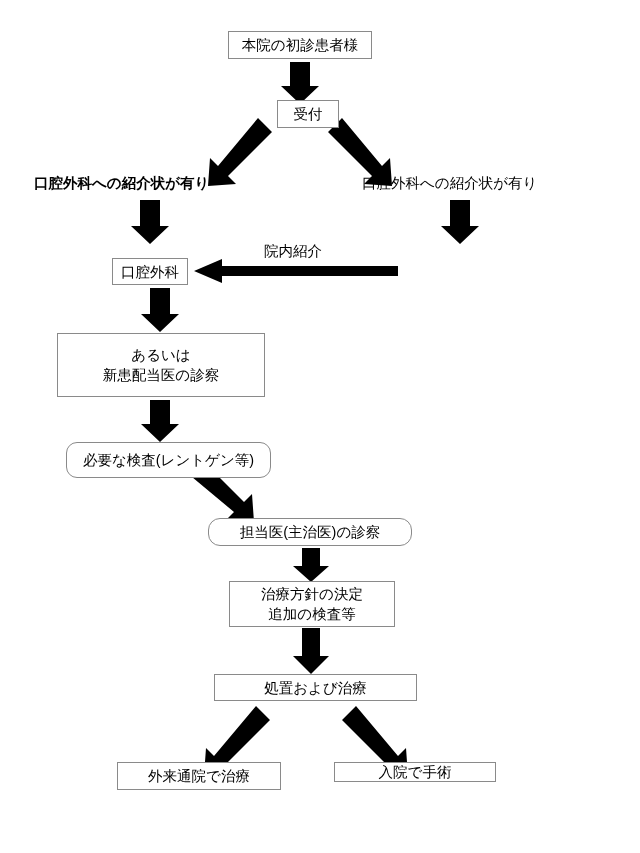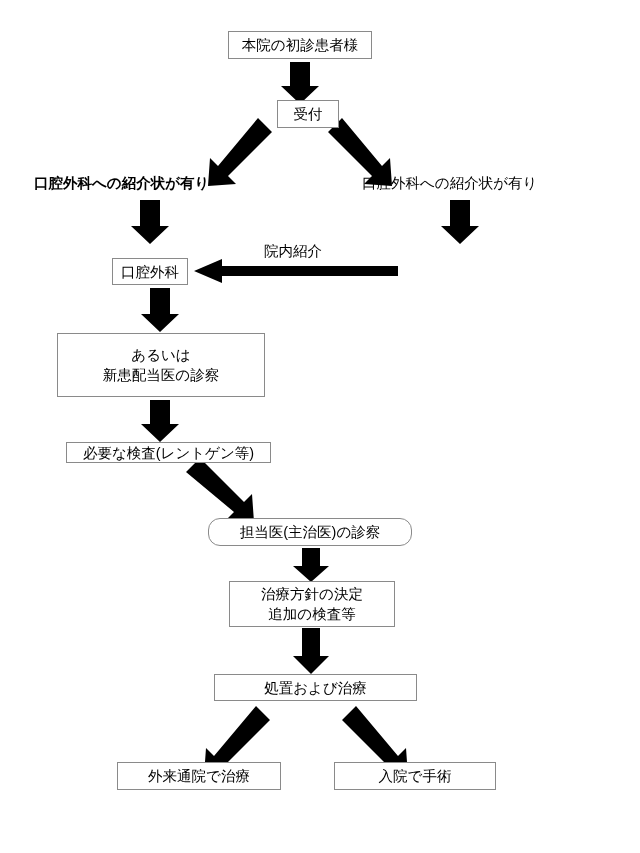--- a/index.html
+++ b/index.html
@@ -146,38 +146,38 @@
   <div class="node-box" style="left:112px; top:258px; width:76px; height:27px;">
     <span class="node-line">口腔外科</span>
   </div>
 
 
   <div class="node-box" style="left:57px; top:333px; width:208px; height:64px;">
     <span class="node-line">あるいは</span>
     <span class="node-line">新患配当医の診察</span>
   </div>
 
-  <div class="node-box" style="left:66px; top:442px; width:205px; height:21px;">
+  <div class="node-box" style="left:66px; top:442px; width:205px; height:36px;border-radius:11px;">
     <span class="node-line">必要な検査(レントゲン等)</span>
   </div>
 
   <div class="node-box" style="left:208px; top:518px; width:204px; height:28px;border-radius:12px;">
     <span class="node-line">担当医(主治医)の診察</span>
   </div>
 
   <div class="node-box" style="left:229px; top:581px; width:166px; height:46px;">
     <span class="node-line">治療方針の決定</span>
     <span class="node-line">追加の検査等</span>
   </div>
 
   <div class="node-box" style="left:214px; top:674px; width:203px; height:27px;">
     <span class="node-line">処置および治療</span>
   </div>
 
   <div class="node-box" style="left:117px; top:762px; width:164px; height:28px;">
     <span class="node-line">外来通院で治療</span>
   </div>
 
-  <div class="node-box" style="left:334px; top:762px; width:162px; height:28px;">
+  <div class="node-box" style="left:334px; top:762px; width:162px; height:20px;">
     <span class="node-line">入院で手術</span>
   </div>
 
 </div>
 
 </body></html>

